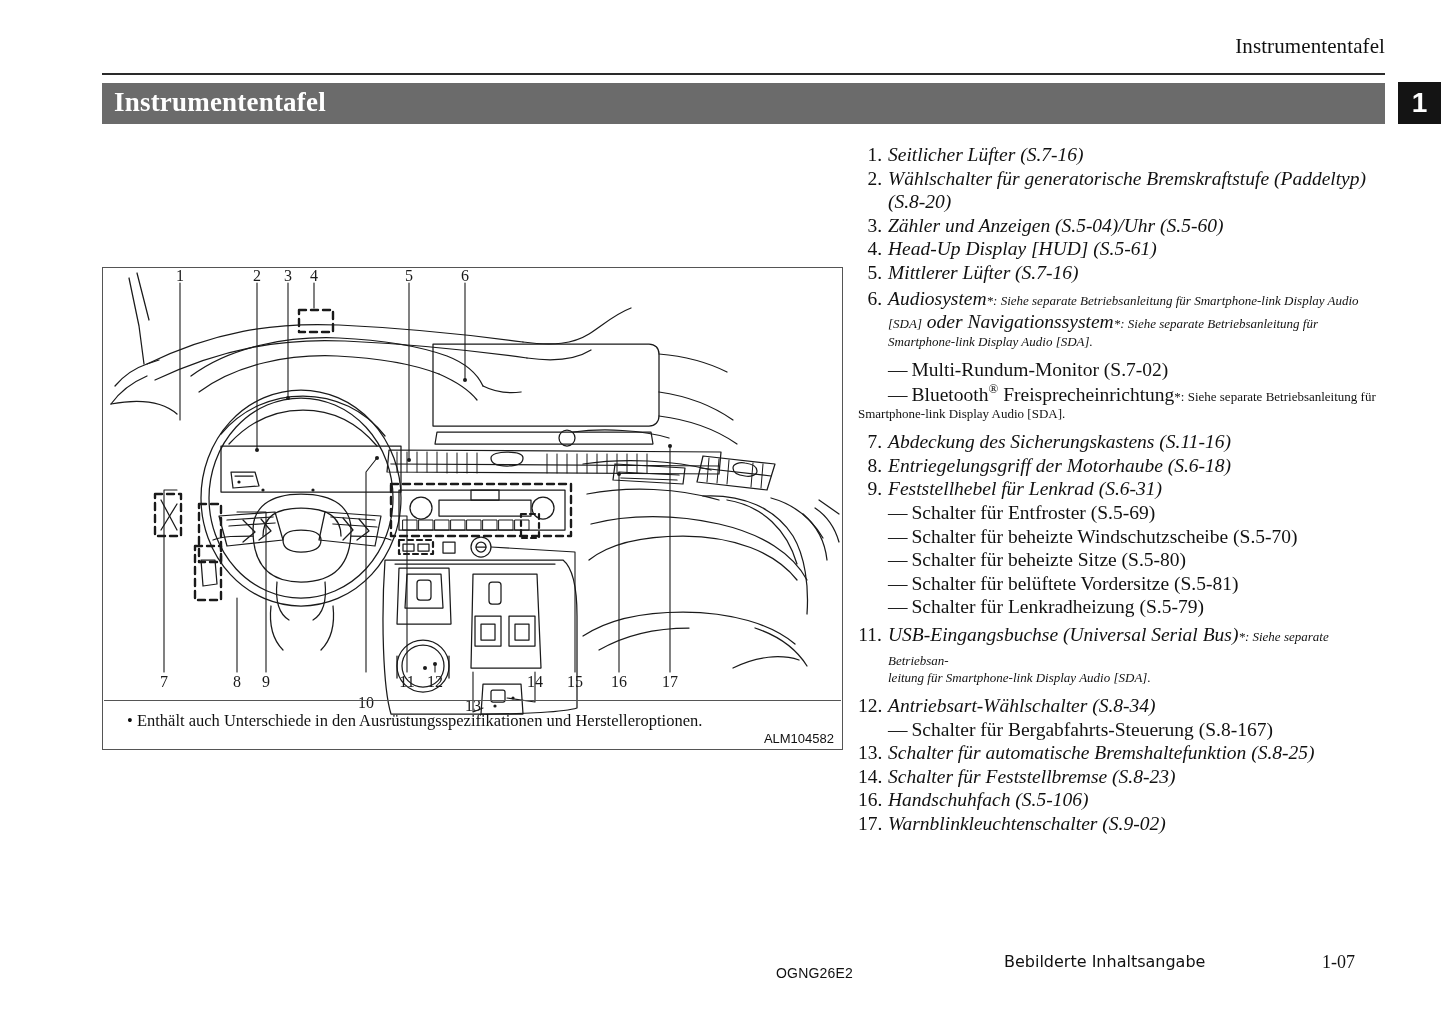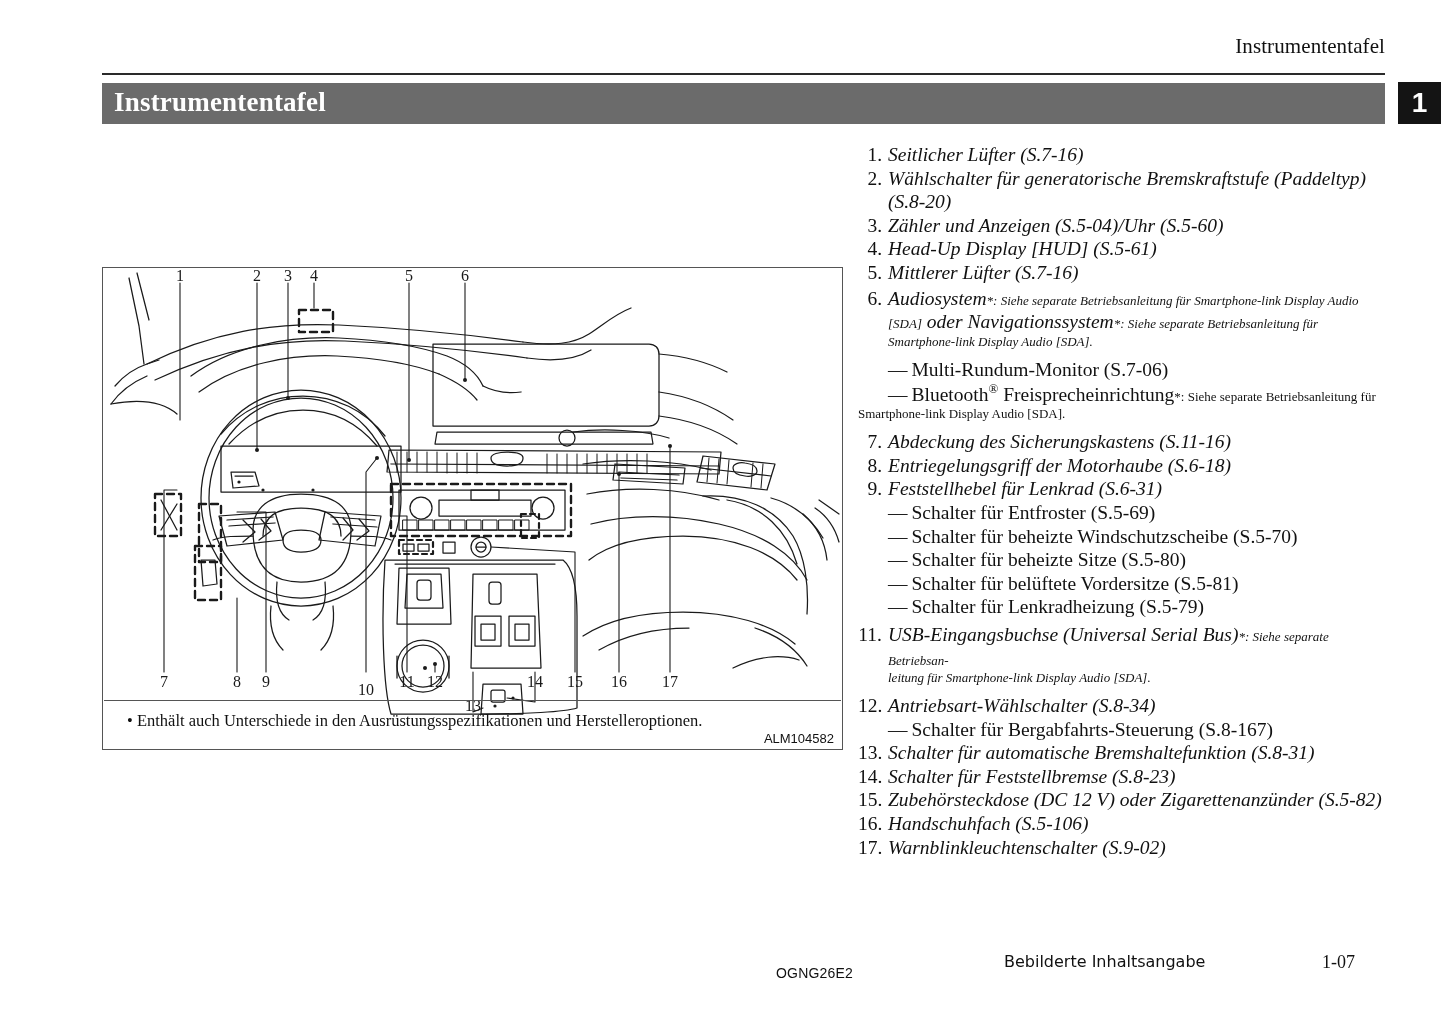--- a/index.html
+++ b/index.html
@@ -421,21 +421,21 @@
   <div class="callout" style="left:77px;  top:0px;">1</div>
   <div class="callout" style="left:154px; top:0px;">2</div>
   <div class="callout" style="left:185px; top:0px;">3</div>
   <div class="callout" style="left:211px; top:0px;">4</div>
   <div class="callout" style="left:306px; top:0px;">5</div>
   <div class="callout" style="left:362px; top:0px;">6</div>
 
   <div class="callout" style="left:61px;  top:406px;">7</div>
   <div class="callout" style="left:134px; top:406px;">8</div>
   <div class="callout" style="left:163px; top:406px;">9</div>
-  <div class="callout" style="left:263px; top:414px;text-align:center;">10</div>
+  <div class="callout" style="left:263px; top:427px;text-align:center;">10</div>
   <div class="callout" style="left:304px; top:406px;">11</div>
   <div class="callout" style="left:332px; top:406px;">12</div>
   <div class="callout" style="left:370px; top:430px;">13</div>
   <div class="callout" style="left:432px; top:406px;">14</div>
   <div class="callout" style="left:472px; top:406px;">15</div>
   <div class="callout" style="left:516px; top:406px;">16</div>
   <div class="callout" style="left:567px; top:406px;">17</div>
 
   <div id="figure-note-rule"></div>
   <div id="figure-note">• Enthält auch Unterschiede in den Ausrüstungsspezifikationen und Herstelleroptionen.</div>
@@ -474,21 +474,21 @@
     <span class="cont">
       <span>Audiosystem</span><span class="note">*: Siehe separate Betriebsanleitung für Smartphone-link Display Audio [SDA]</span>
       <span>oder Navigationssystem</span><span class="note">*: Siehe separate Betriebsanleitung für</span>
       <span class="note-block">Smartphone-link Display Audio [SDA].</span>
     </span>
   </div>
 
   <div class="gap-sm"></div>
 
   <div class="sub">
-    <span class="dash">—</span><span>Multi-Rundum-Monitor (S.7-06)</span>
+    <span class="dash">—</span><span>Multi-Rundum-Monitor (S.7-02)</span>
   </div>
 
   <div class="sub">
     <span class="dash">—</span><span>Bluetooth</span><span class="reg">®</span><span> Freisprecheinrichtung</span><span class="note">*: Siehe separate Betriebsanleitung für</span>
     <span class="note-block" style="margin-left:-30px;">Smartphone-link Display Audio [SDA].</span>
   </div>
 
   <div class="gap-sm"></div>
 
   <div class="item">
@@ -536,29 +536,25 @@
   <div class="item">
     <span class="num">12.</span>
     <span class="cont">Antriebsart-Wählschalter (S.8-34)</span>
   </div>
   <div class="sub">
     <span class="dash">—</span><span>Schalter für Bergabfahrts-Steuerung (S.8-167)</span>
   </div>
 
   <div class="item">
     <span class="num">13.</span>
-    <span class="cont">Schalter für automatische Bremshaltefunktion (S.8-31)</span>
+    <span class="cont">Schalter für automatische Bremshaltefunktion (S.8-25)</span>
   </div>
   <div class="item">
     <span class="num">14.</span>
     <span class="cont">Schalter für Feststellbremse (S.8-23)</span>
-  </div>
-  <div class="item">
-    <span class="num">15.</span>
-    <span class="cont">Zubehörsteckdose (DC 12 V) oder Zigarettenanzünder (S.5-82)</span>
   </div>
   <div class="item">
     <span class="num">16.</span>
     <span class="cont">Handschuhfach (S.5-106)</span>
   </div>
   <div class="item">
     <span class="num">17.</span>
     <span class="cont">Warnblinkleuchtenschalter (S.9-02)</span>
   </div>
 

